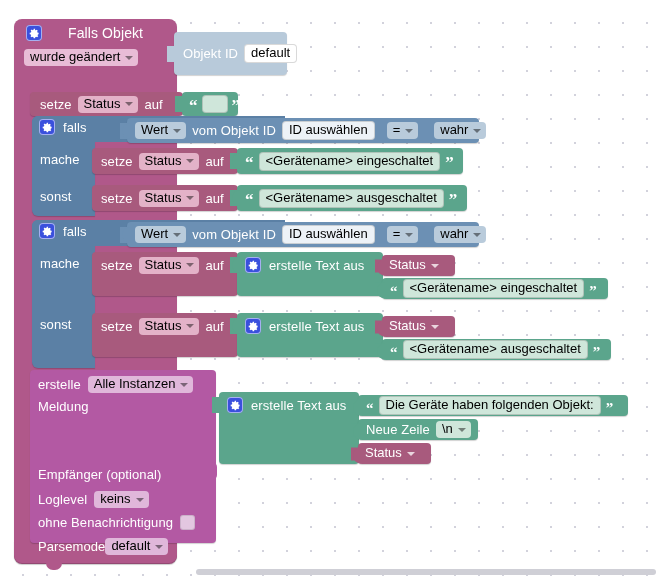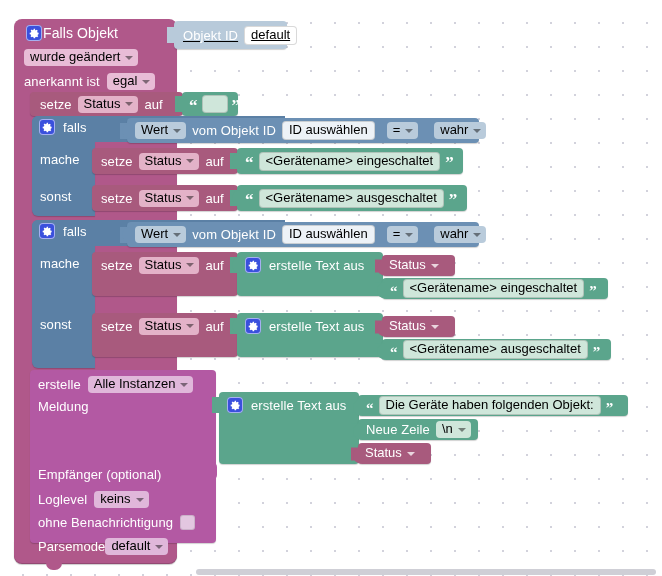--- a/index.html
+++ b/index.html
@@ -105,52 +105,45 @@
 
 <div id="canvas">
 
   <div class="blk c-event shadow" style="left:14px;top:19px;width:163px;height:545px;border-radius:8px 8px 8px 8px;"></div>
 
   <div class="blk" style="left:28px;top:88px;width:634px;height:453px;background:transparent;"></div>
 
   <div class="blk c-event shadow" style="left:14px;top:541px;width:163px;height:22px;border-radius:0 0 8px 8px;"></div>
   <div class="blk c-event" style="left:46px;top:563px;width:16px;height:7px;border-radius:0 0 7px 7px;"></div>
 
-  <div class="blk row" style="left:26px;top:25px;gap:1px;">
+  <div class="blk row" style="left:26px;top:25px;gap:26px;">
     <span class="gear">
       <svg width="11" height="11" viewBox="0 0 16 16" aria-hidden="true">
         <path fill="#ffffff" d="M8 5.2a2.8 2.8 0 1 0 0 5.6 2.8 2.8 0 0 0 0-5.6zm0 4.3a1.5 1.5 0 1 1 0-3 1.5 1.5 0 0 1 0 3z"></path>
         <path fill="#ffffff" d="M14 9.1V6.9l-1.7-.3a4.6 4.6 0 0 0-.5-1.2l1-1.4-1.6-1.6-1.4 1a4.6 4.6 0 0 0-1.2-.5L9.1 1H6.9l-.3 1.7c-.4.1-.8.3-1.2.5l-1.4-1-1.6 1.6 1 1.4c-.2.4-.4.8-.5 1.2L1 6.9v2.2l1.7.3c.1.4.3.8.5 1.2l-1 1.4 1.6 1.6 1.4-1c.4.2.8.4 1.2.5l.3 1.7h2.2l.3-1.7c.4-.1.8-.3 1.2-.5l1.4 1 1.6-1.6-1-1.4c.2-.4.4-.8.5-1.2L14 9.1z"></path>
       </svg>
     </span>
     <span class="lbl" style="font-size:14px;">Falls Objekt</span>
   </div>
 
-  <div class="blk c-objid shadow" style="left:174px;top:21px;width:113px;height:28px;border-radius:4px;text-decoration:underline;">
+  <div class="blk c-objid shadow" style="left:174px;top:32px;width:113px;height:43px;border-radius:4px;">
     <div class="plug c-objid" style="background:#b8cada;"></div>
     <div class="row" style="height:100%;padding-left:9px;gap:6px;">
       <span class="lbl">Objekt ID</span>
       <span class="fld-txt">default</span>
     </div>
   </div>
 
   <div class="blk row" style="left:24px;top:49px;justify-content:center;">
     <span class="fld fld-event">
       <span>wurde geändert</span>
       <i class="car"></i>
     </span>
   </div>
 
-  <div class="blk row" style="left:24px;top:73px;gap:7px;">
-    <span class="lbl">anerkannt ist</span>
-    <span class="fld fld-event">
-      <span>egal</span>
-      <i class="car"></i>
-    </span>
-  </div>
 
   <div class="blk c-var shadow" style="left:30px;top:92px;width:153px;height:24px;border-radius:4px;">
     <div class="row" style="height:100%;padding-left:10px;gap:6px;">
       <span class="lbl">setze</span>
       <span class="fld fld-var">
         <span>Status</span>
         <i class="car"></i>
       </span>
       <span class="lbl">auf</span>
     </div>

